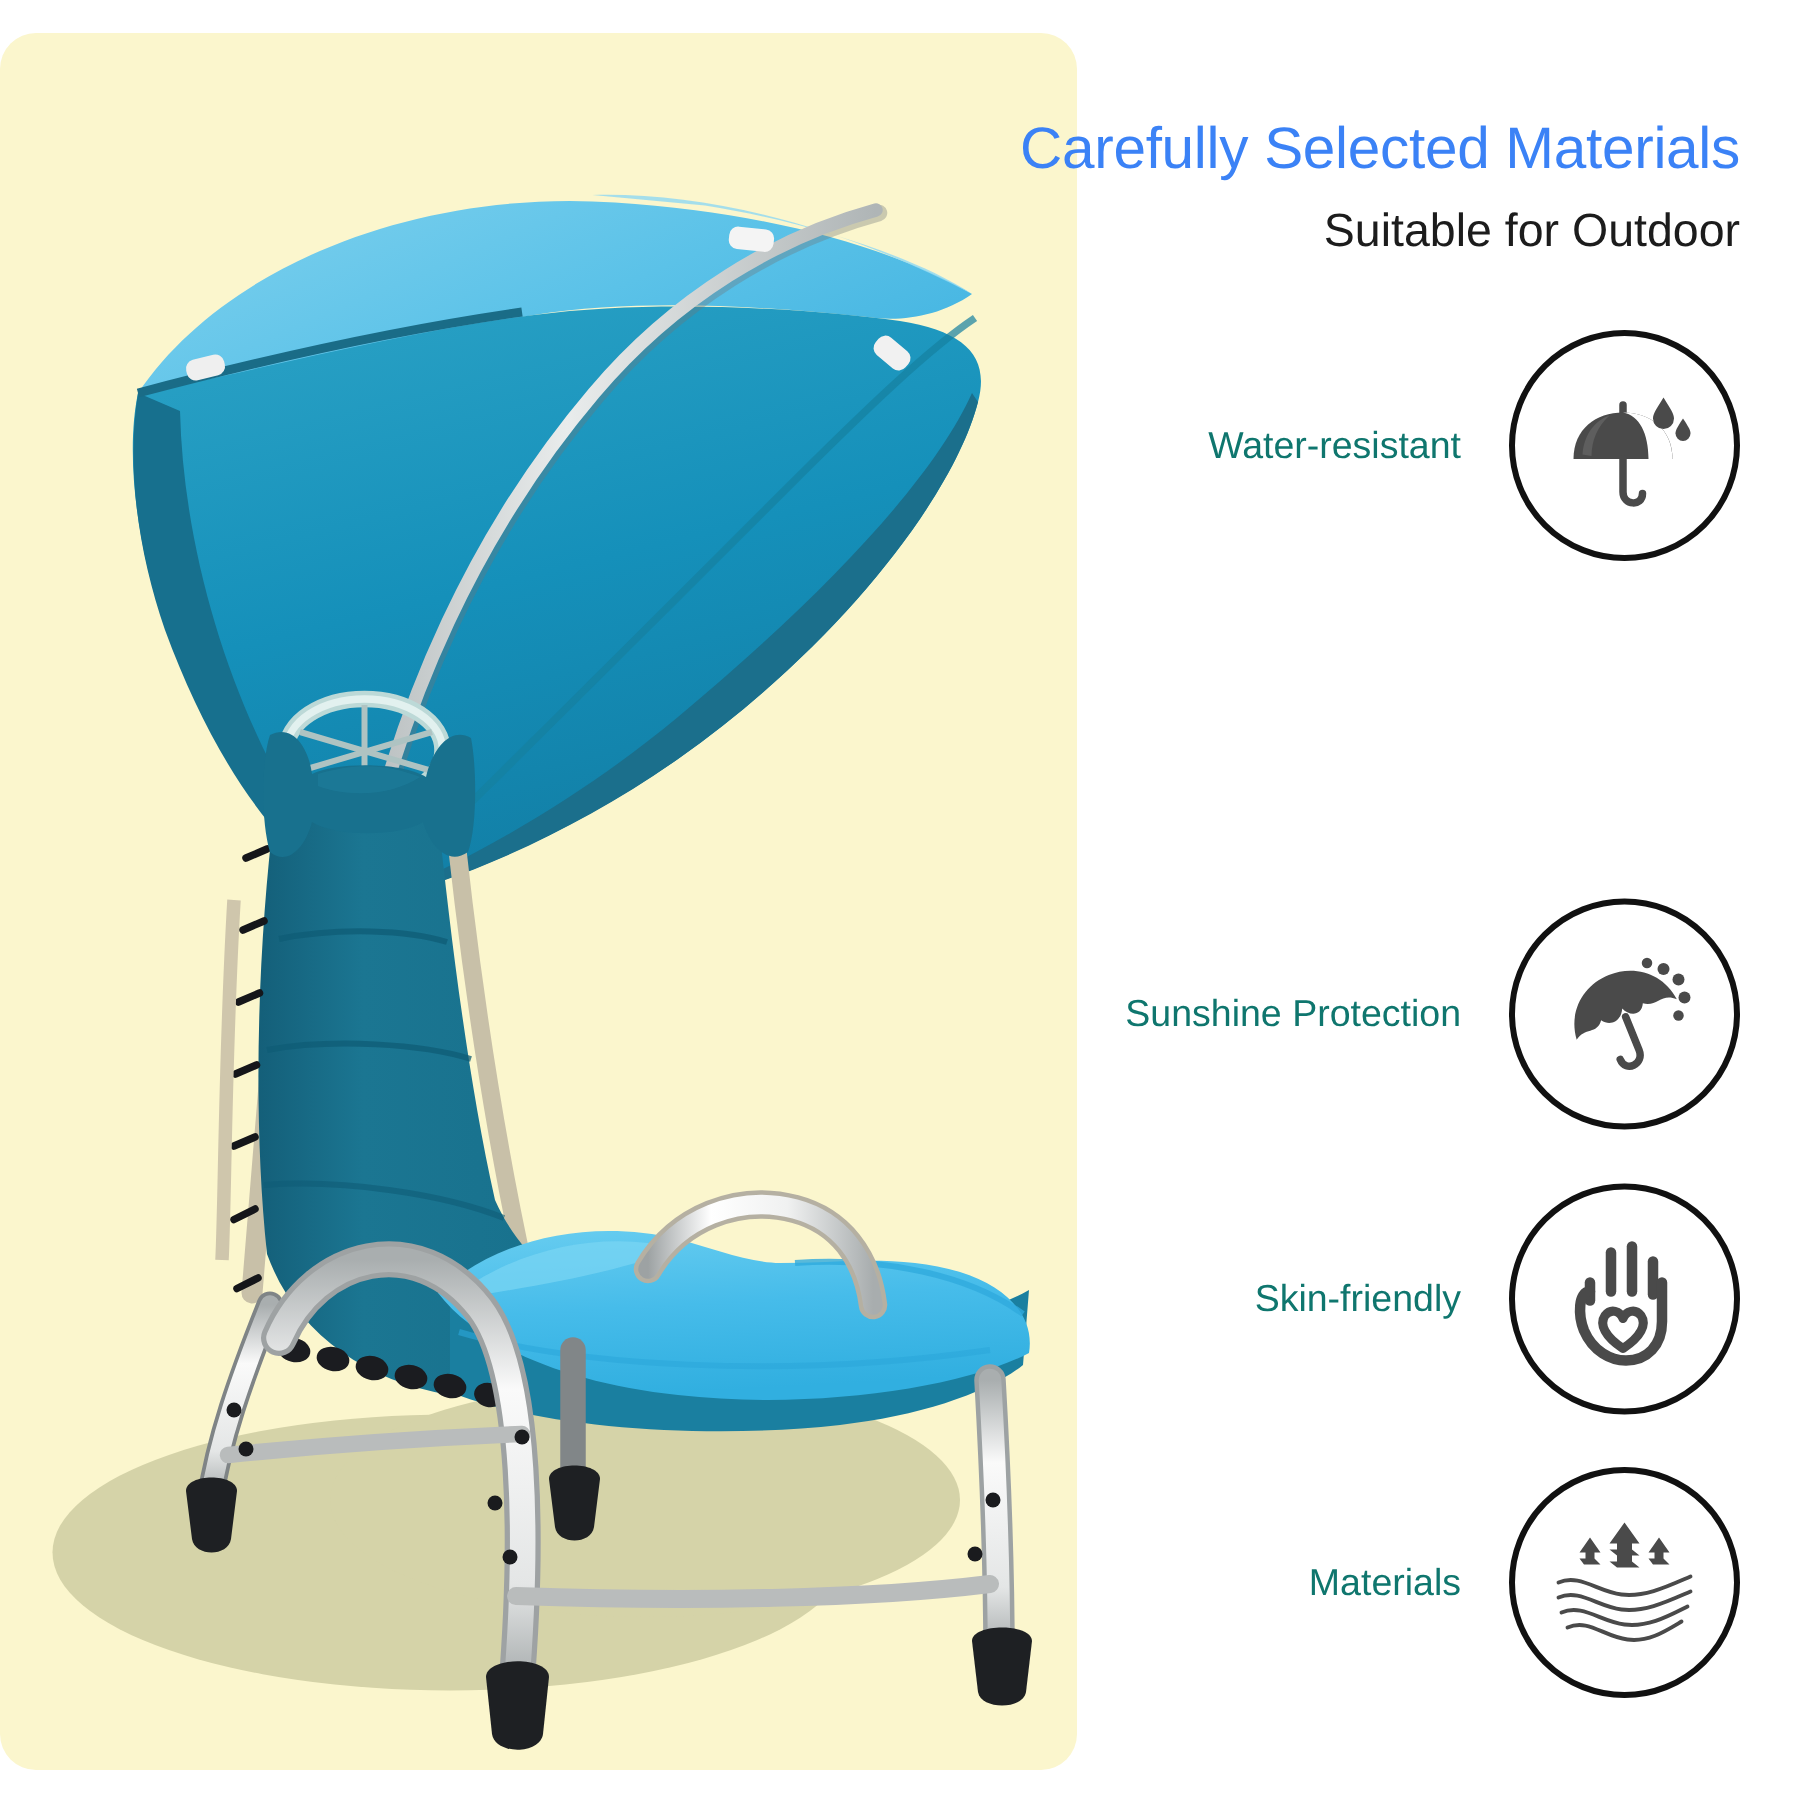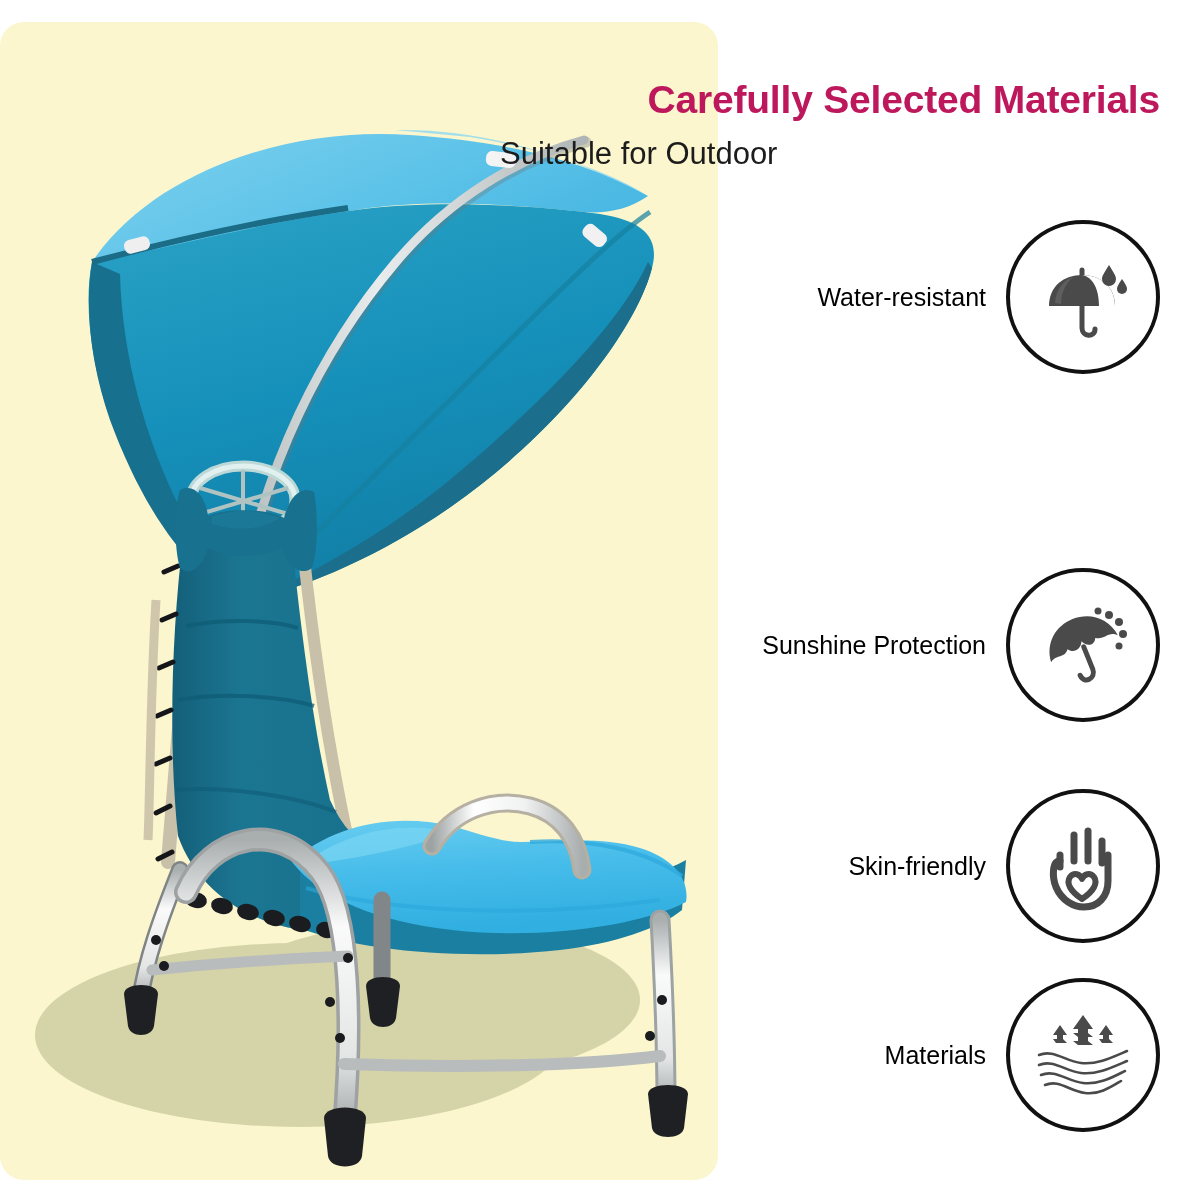--- a/index.html
+++ b/index.html
@@ -16,40 +16,41 @@
   .hero-panel{
     position:absolute;left:0px;top:22px;width:718px;height:1158px;
     background:#FBF6CD;
     border-radius:24px 24px 24px 24px;
   }
 
   
   .title{
     position:absolute;left:500px;top:78px;width:660px;
     text-align:right;
-    font-size:39px;font-weight:bold;
-    color:#be185d;
+    font-size:39px;font-weight:normal;
+    color:#3b82f6;
     letter-spacing:-0.2px;
     white-space:nowrap;
   }
   .subtitle{
     position:absolute;left:500px;top:136px;width:660px;
+    text-align:right;
     font-size:31px;font-weight:normal;
     color:#1c1c1c;
     white-space:nowrap;
   }
 
   
   .feature{
     position:absolute;left:700px;width:460px;height:150px;
     display:flex;align-items:center;justify-content:flex-end;
   }
   .feature-label{
-    font-size:25px;color:#000000;white-space:nowrap;
-    margin-right:20px;
+    font-size:25px;color:#0f766e;white-space:nowrap;
+    margin-right:32px;
   }
   .feature-circle{
     width:146px;height:146px;border-radius:50%;
     border:4px solid #111;
     background:#fff;
     flex:0 0 auto;
     position:relative;
     display:flex;align-items:center;justify-content:center;
   }
   .feature-circle svg{display:block;}
@@ -262,21 +263,21 @@
         <path d="M62 55 C 62 38, 56 26, 45 24 C 63 24, 78 35, 78 55 Z" fill="#ffffff"></path>
         <path d="M18 52 C 19 38, 27 29, 36 26 C 28 33, 24 43, 24 53 Z" fill="#5E5E5E"></path>
         <path d="M45 55 v22 c0 9 13 10 13 1" fill="none" stroke="#4A4A4A" stroke-width="5" stroke-linecap="round"></path>
         <path d="M72 14 c5 8 7 11 7 14 a7 7 0 0 1 -14 0 c0 -3 2 -6 7 -14 z" fill="#4A4A4A"></path>
         <path d="M85 28 c4 6 5 8 5 10 a5 5 0 0 1 -10 0 c0 -2 1 -4 5 -10 z" fill="#4A4A4A"></path>
       </svg>
     </div>
   </div>
 
 
-  <div class="feature" style="top:570px">
+  <div class="feature" style="top:601px">
     <div class="feature-label">Sunshine Protection</div>
     <div class="feature-circle">
       <svg width="92" height="92" viewBox="0 0 92 92">
         <g transform="rotate(-22 46 46)">
           <path d="M10 50 C 12 30, 28 18, 46 18 C 64 18, 80 30, 82 50
                    C 74 42, 68 50, 60 44 C 56 52, 48 48, 46 42
                    C 42 50, 34 50, 30 44 C 24 52, 18 44, 10 50 Z" fill="#4A4A4A"></path>
           <path d="M46 48 v24 c0 10 -14 11 -14 1" fill="none" stroke="#4A4A4A" stroke-width="5" stroke-linecap="round"></path>
         </g>
         <g fill="#4A4A4A">

